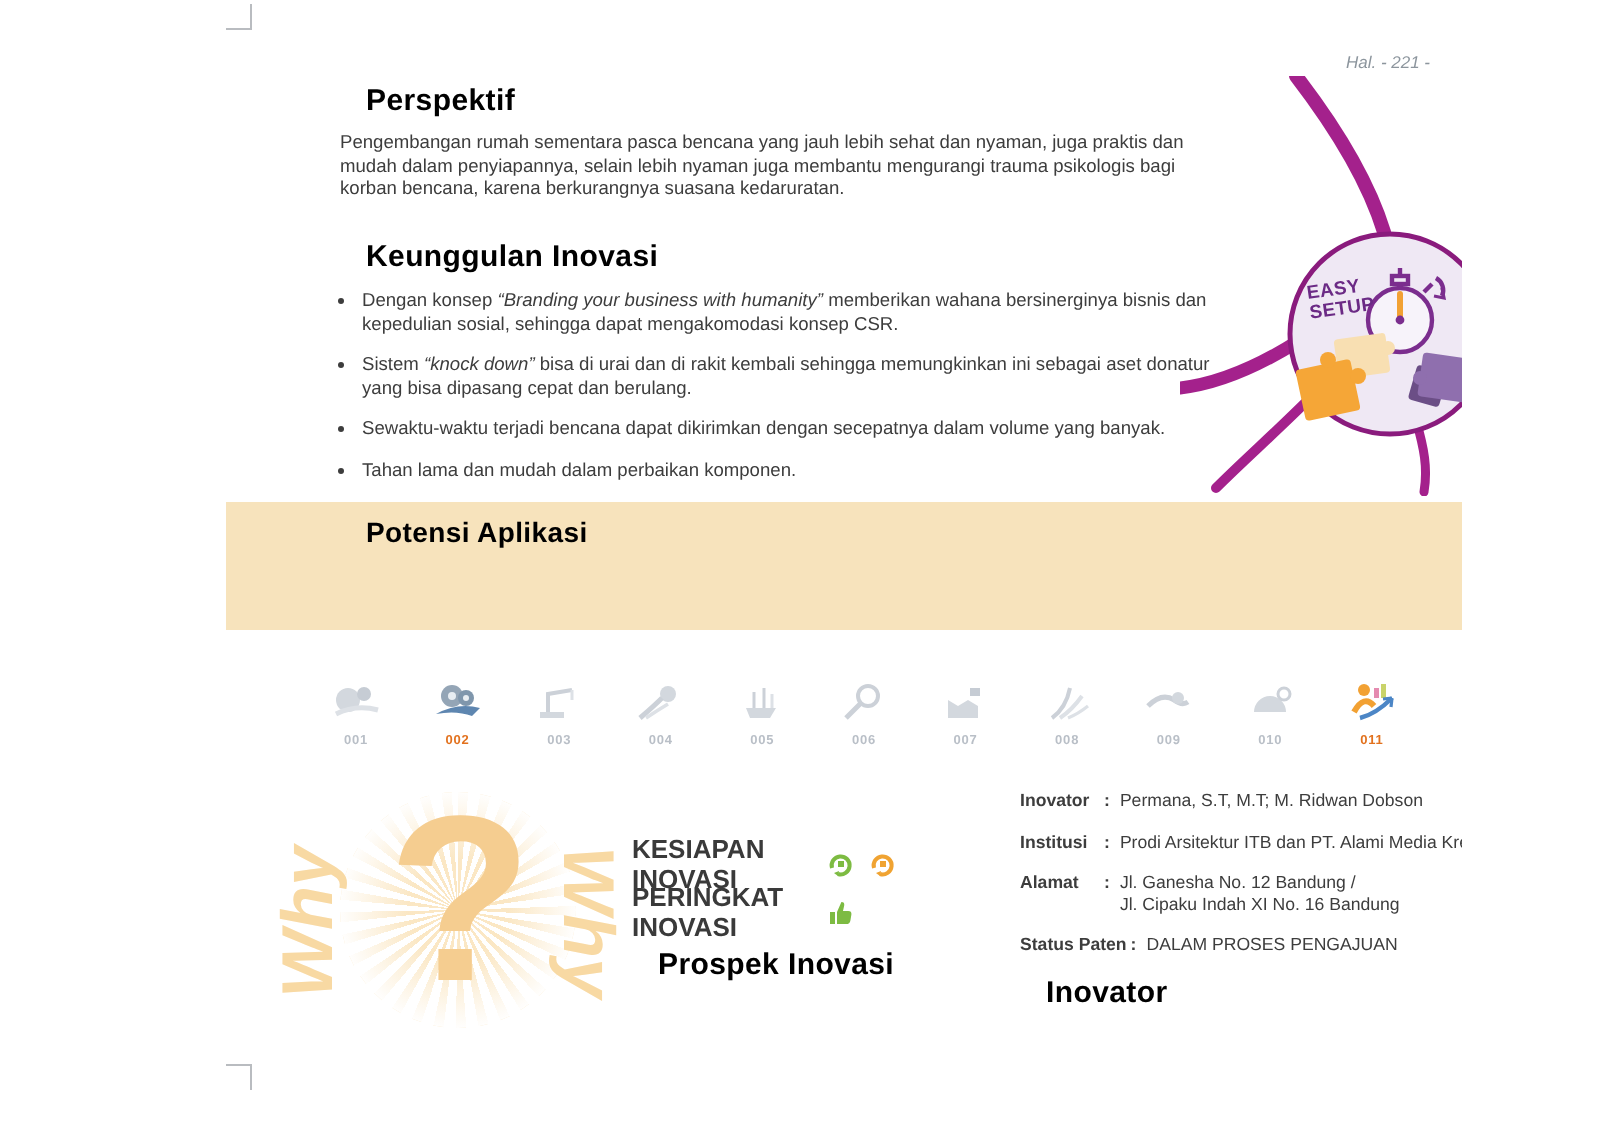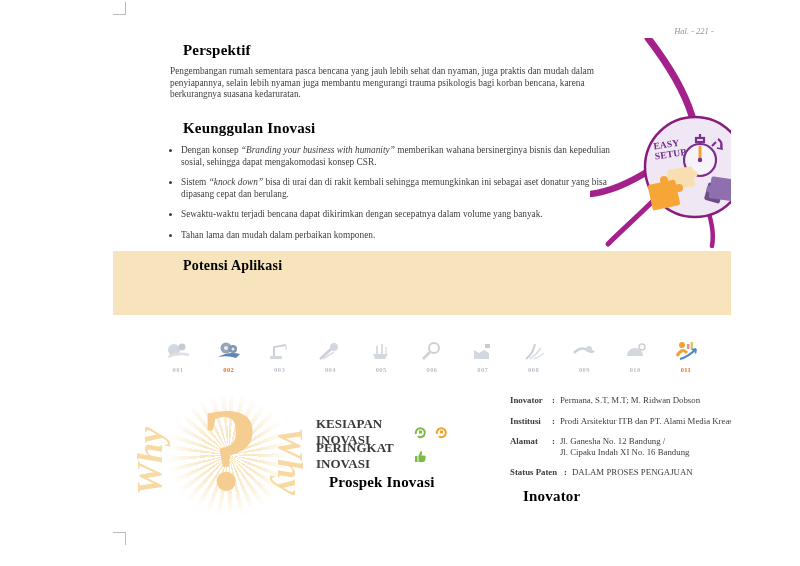--- a/index.html
+++ b/index.html
@@ -1,17 +1,17 @@
 <!DOCTYPE html>
 <html><head>
 <meta charset="utf-8">
 <style>
   html,body{margin:0;padding:0;background:#ffffff;}
   .page{position:relative;width:731px;height:566px;background:#ffffff;overflow:hidden;
-        font-family:Liberation Serif, serif;color:#3d3d3d;}
+        font-family:Liberation Sans, sans-serif;color:#3d3d3d;}
 
   
   .crop{position:absolute;width:12px;height:12px;}
   .crop-tl{left:113px;top:2px;border-right:1px solid #b9bcc0;border-bottom:1px solid #b9bcc0;}
   .crop-tr{left:739px;top:2px;border-left:1px solid #b9bcc0;border-bottom:1px solid #b9bcc0;}
   .crop-bl{left:113px;top:532px;border-right:1px solid #b9bcc0;border-top:1px solid #b9bcc0;}
   .crop-br{left:739px;top:532px;border-left:1px solid #b9bcc0;border-top:1px solid #b9bcc0;}
 
   .page-num{position:absolute;top:26px;left:640px;width:108px;text-align:center;
             font-size:8.5px;font-style:italic;color:#8c959d;}

